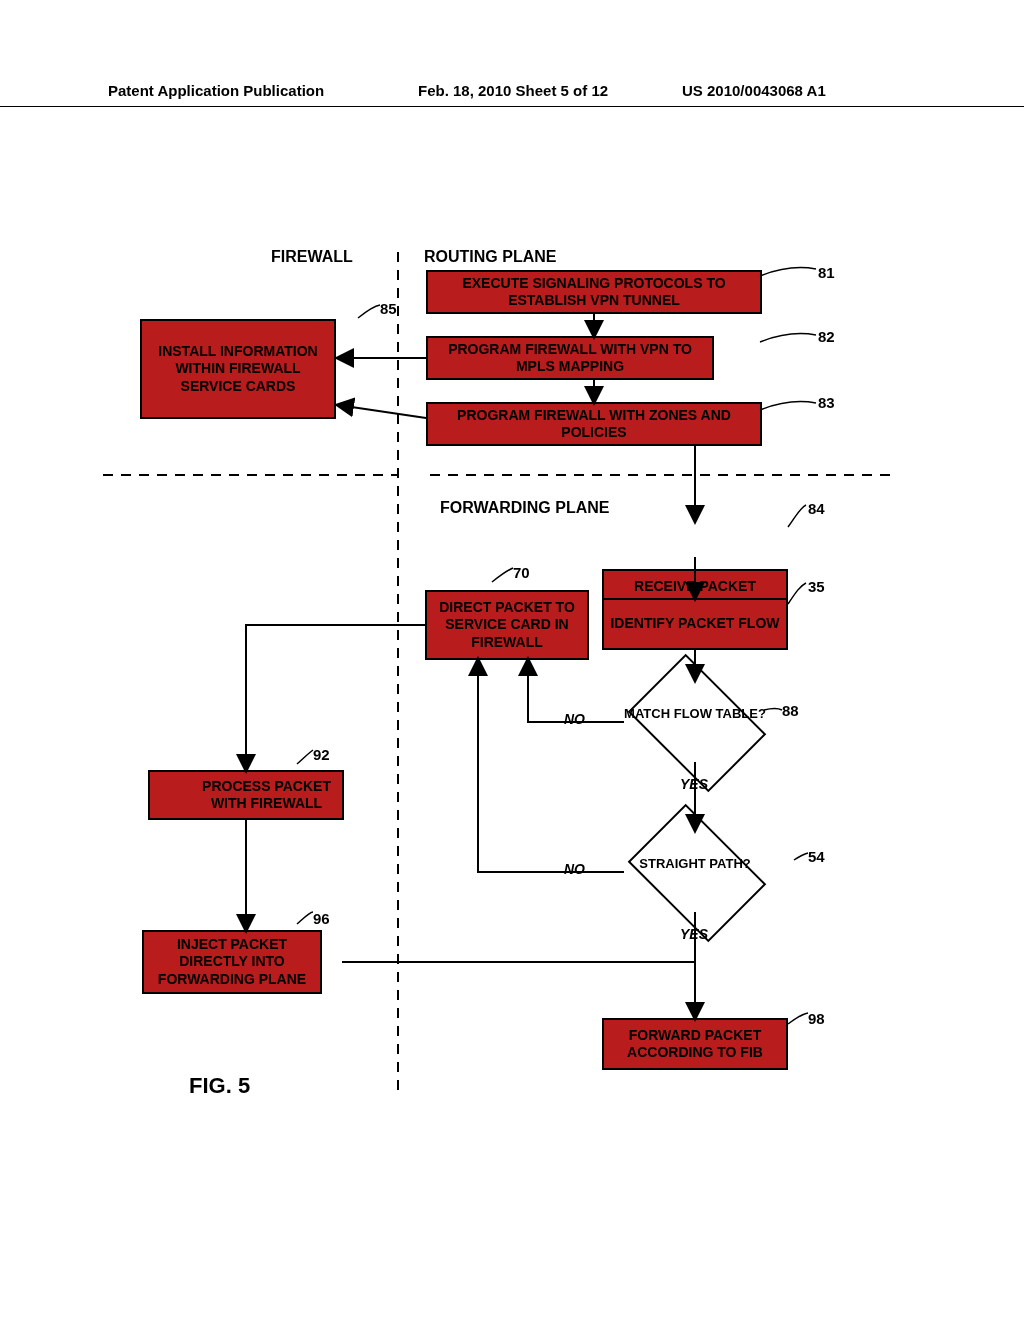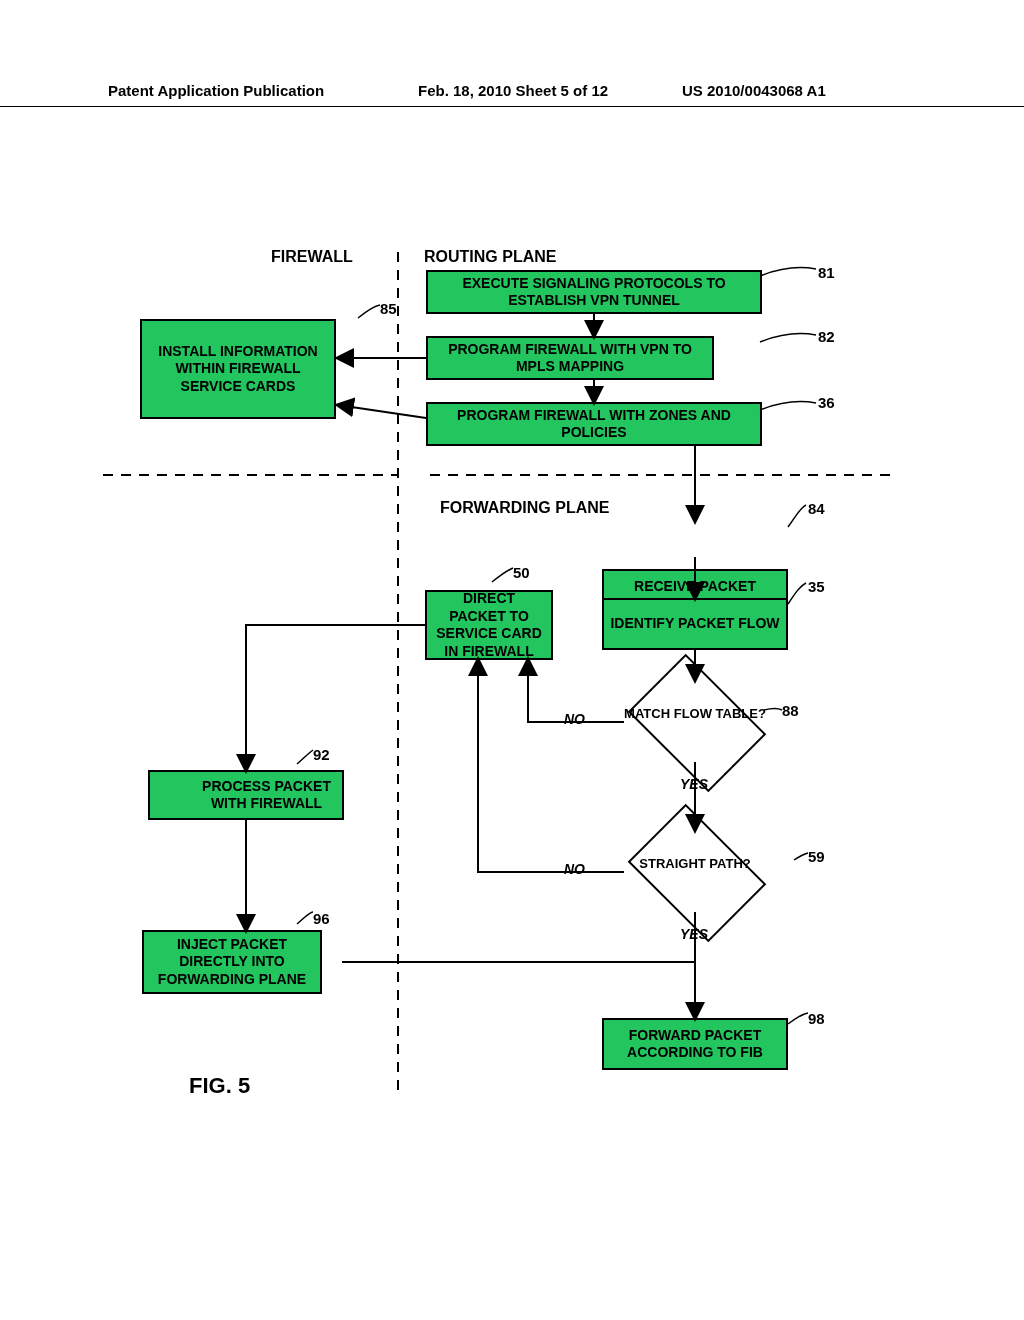--- a/index.html
+++ b/index.html
@@ -48,21 +48,21 @@
   .box {
     position: absolute;
     border: 2px solid #000;
     text-align: center;
     display: flex;
     align-items: center;
     justify-content: center;
     font-weight: bold;
     font-size: 14px;
     line-height: 1.25;
-    background: #22c55e;
+    background: #b91c1c;
     padding: 4px 6px;
     box-sizing: border-box;
   }
   .ref {
     position: absolute;
     font-weight: bold;
     font-size: 15px;
   }
   .diamond-wrap {
     position: absolute;
@@ -130,21 +130,21 @@
 
 <div class="box" style="left:426px; top:270px; width:336px; height:44px;">EXECUTE SIGNALING PROTOCOLS TO ESTABLISH VPN TUNNEL</div>
 <div class="box" style="left:426px; top:336px; width:288px; height:44px;">PROGRAM FIREWALL WITH VPN TO MPLS MAPPING</div>
 <div class="box" style="left:426px; top:402px; width:336px; height:44px;">PROGRAM FIREWALL WITH ZONES AND POLICIES</div>
 
 <div class="box" style="left:140px; top:319px; width:196px; height:100px;">INSTALL INFORMATION WITHIN FIREWALL SERVICE CARDS</div>
 
 <div class="box" style="left:602px; top:521px; width:186px; height:36px;margin-top:48px;">RECEIVE PACKET</div>
 <div class="box" style="left:602px; top:598px; width:186px; height:52px;">IDENTIFY PACKET FLOW</div>
 
-<div class="box" style="left:425px; top:590px; width:128px; height:70px;">DIRECT PACKET TO SERVICE CARD IN FIREWALL</div>
+<div class="box" style="left:425px; top:590px; width:164px; height:70px;">DIRECT PACKET TO SERVICE CARD IN FIREWALL</div>
 
 <div class="box" style="left:148px; top:770px; width:196px; height:50px;padding-left:47px;">PROCESS PACKET WITH FIREWALL</div>
 
 <div class="box" style="left:142px; top:930px; width:180px; height:64px;">INJECT PACKET DIRECTLY INTO FORWARDING PLANE</div>
 
 <div class="box" style="left:602px; top:1018px; width:186px; height:52px;">FORWARD PACKET ACCORDING TO FIB</div>
 
 <div class="diamond-wrap" style="left:624px; top:700px; width:142px; height:80px;">
   <div class="diamond"></div>
   <div class="diamond-text">MATCH FLOW TABLE?</div>
@@ -155,28 +155,28 @@
   <div class="diamond-text">STRAIGHT PATH?</div>
 </div>
 
 <div class="yn" style="left:564px; top:711px;">NO</div>
 <div class="yn" style="left:680px; top:776px;">YES</div>
 <div class="yn" style="left:564px; top:861px;">NO</div>
 <div class="yn" style="left:680px; top:926px;">YES</div>
 
 <div class="ref" style="left:818px; top:264px;">81</div>
 <div class="ref" style="left:818px; top:328px;">82</div>
-<div class="ref" style="left:818px; top:394px;">36</div>
+<div class="ref" style="left:818px; top:394px;">83</div>
 <div class="ref" style="left:808px; top:500px;">84</div>
 <div class="ref" style="left:380px; top:300px;">85</div>
 <div class="ref" style="left:808px; top:578px;">35</div>
 <div class="ref" style="left:782px; top:702px;">88</div>
-<div class="ref" style="left:513px; top:564px;">50</div>
+<div class="ref" style="left:513px; top:564px;">70</div>
 <div class="ref" style="left:313px; top:746px;">92</div>
-<div class="ref" style="left:808px; top:848px;">59</div>
+<div class="ref" style="left:808px; top:848px;">54</div>
 <div class="ref" style="left:313px; top:910px;">96</div>
 <div class="ref" style="left:808px; top:1010px;">98</div>
 
 <div class="figlabel" style="left:189px; top:1073px;">FIG. 5</div>
 
 <svg class="overlay">
   <defs>
     <marker id="ah" markerWidth="10" markerHeight="10" refX="8" refY="5" orient="auto">
       <path d="M0,0 L10,5 L0,10 z" class="arrowhead"></path>
     </marker>

